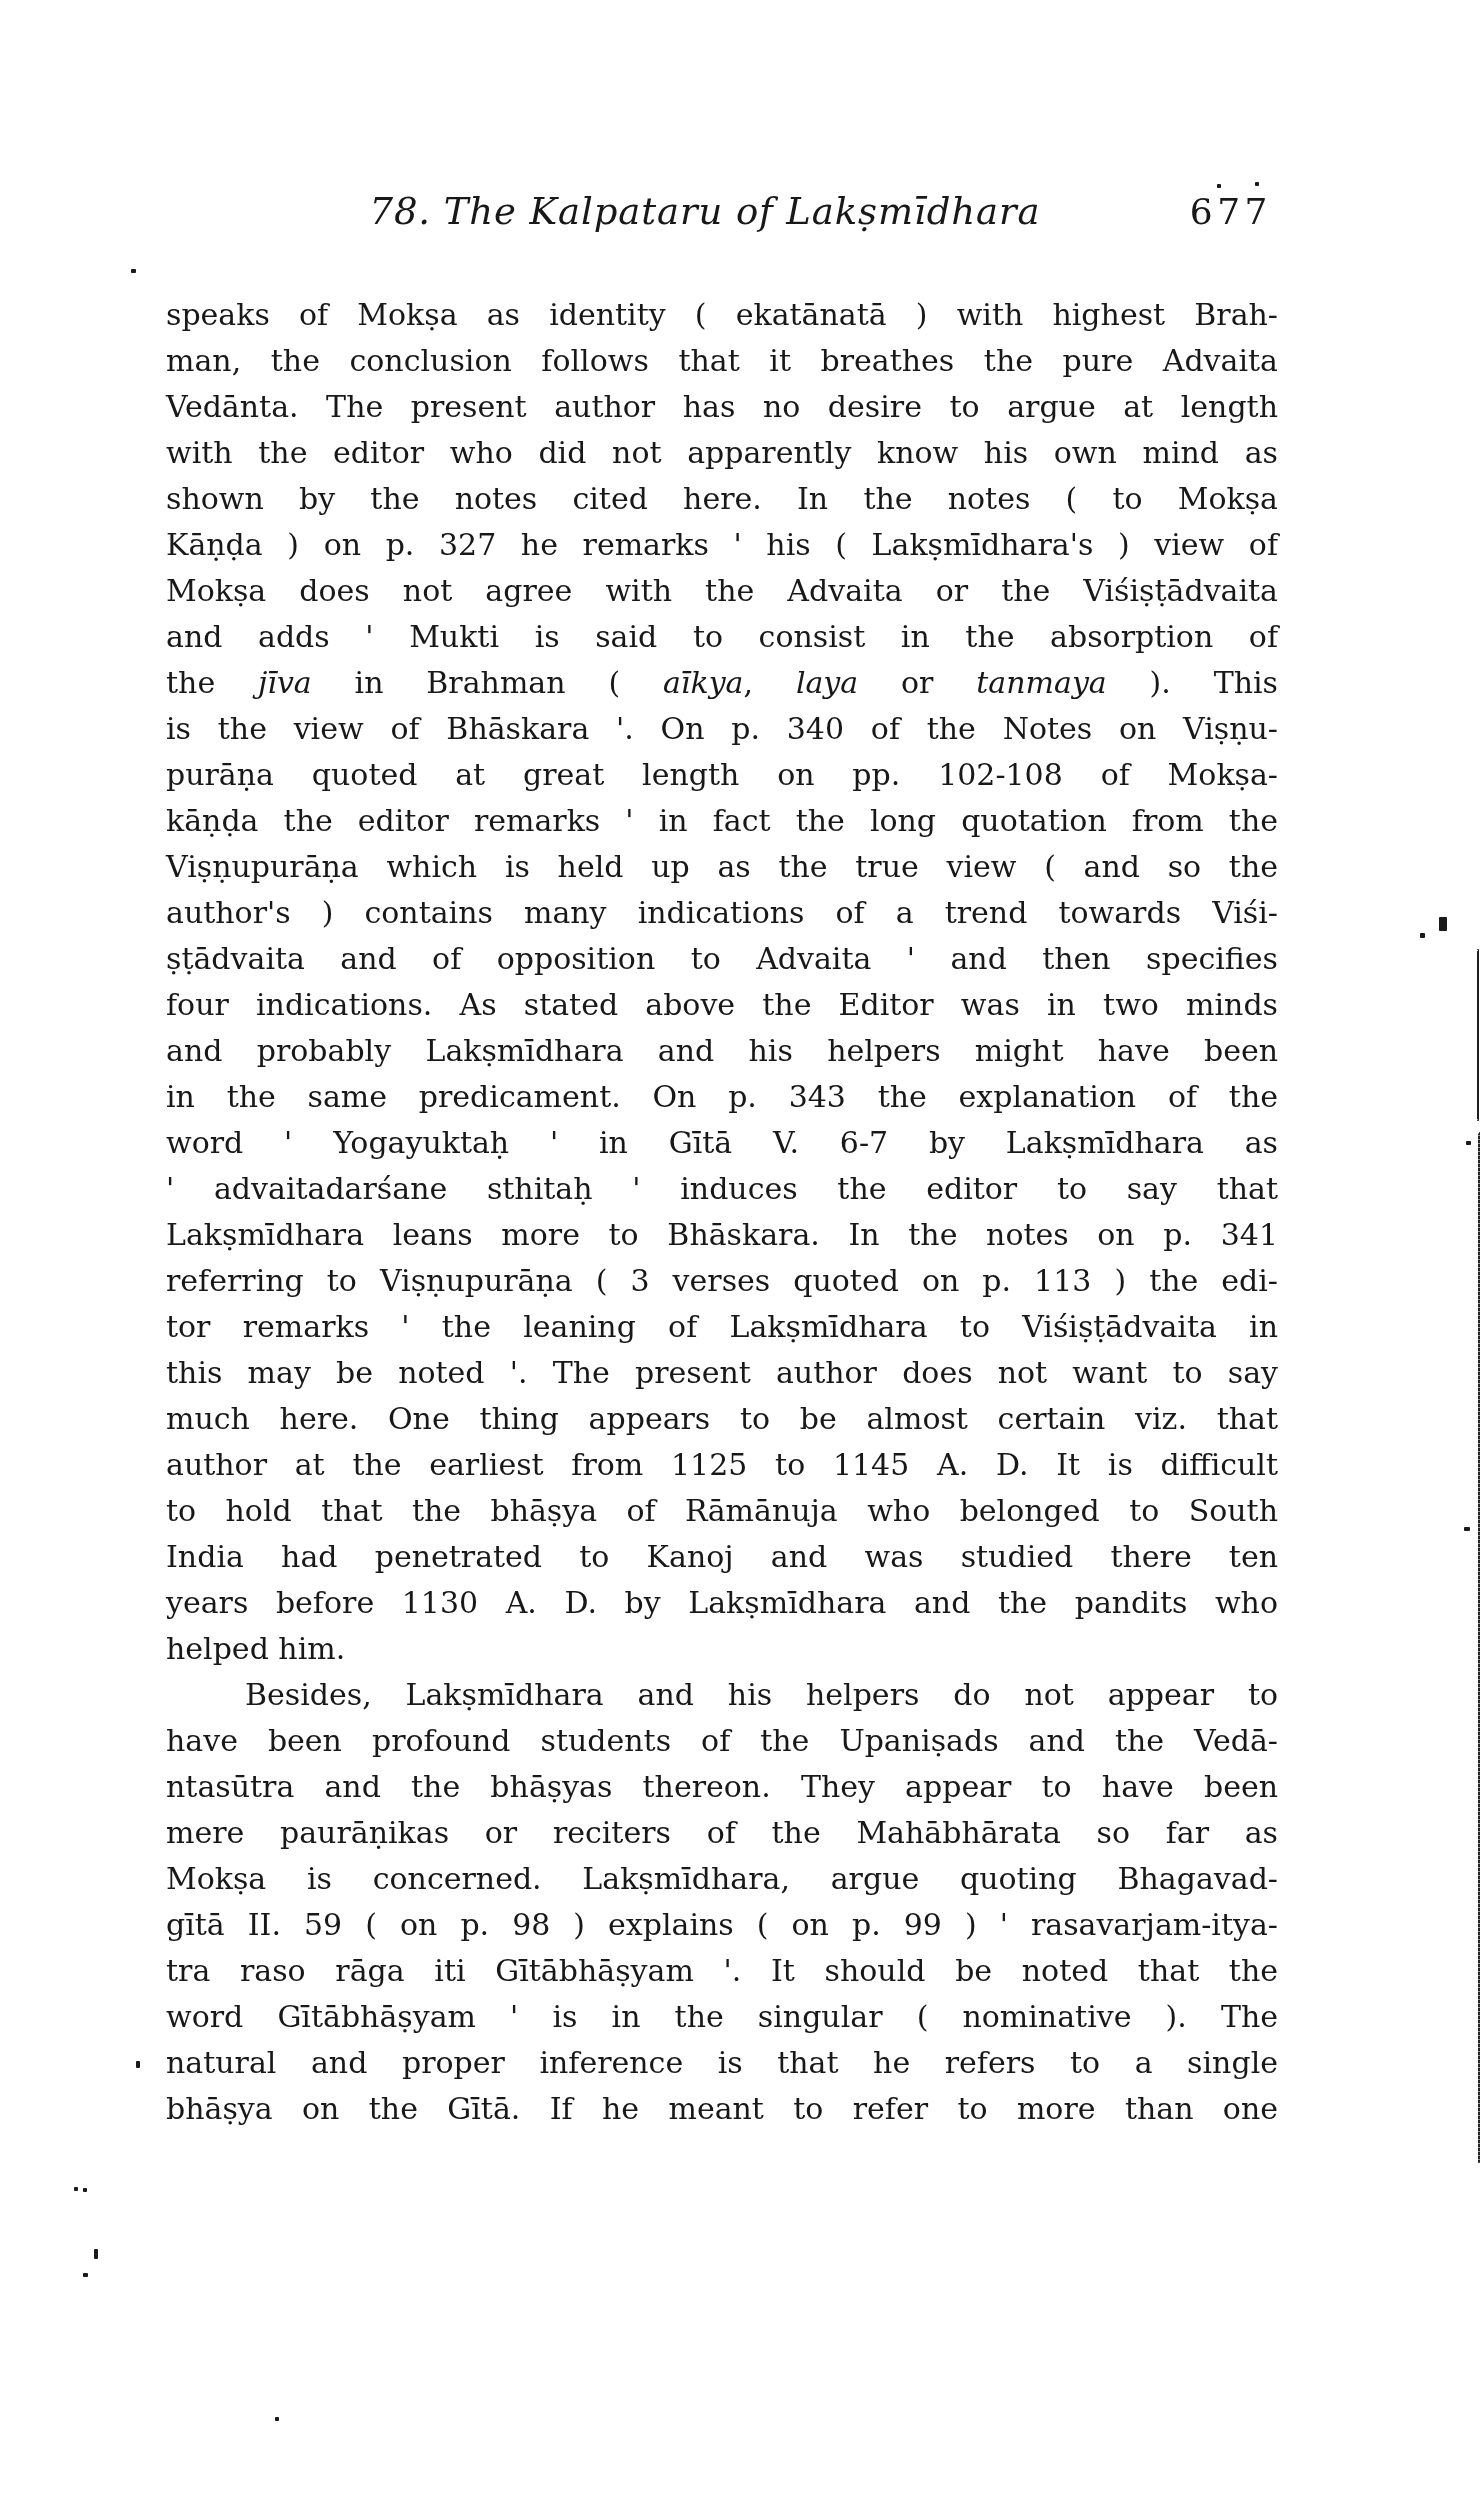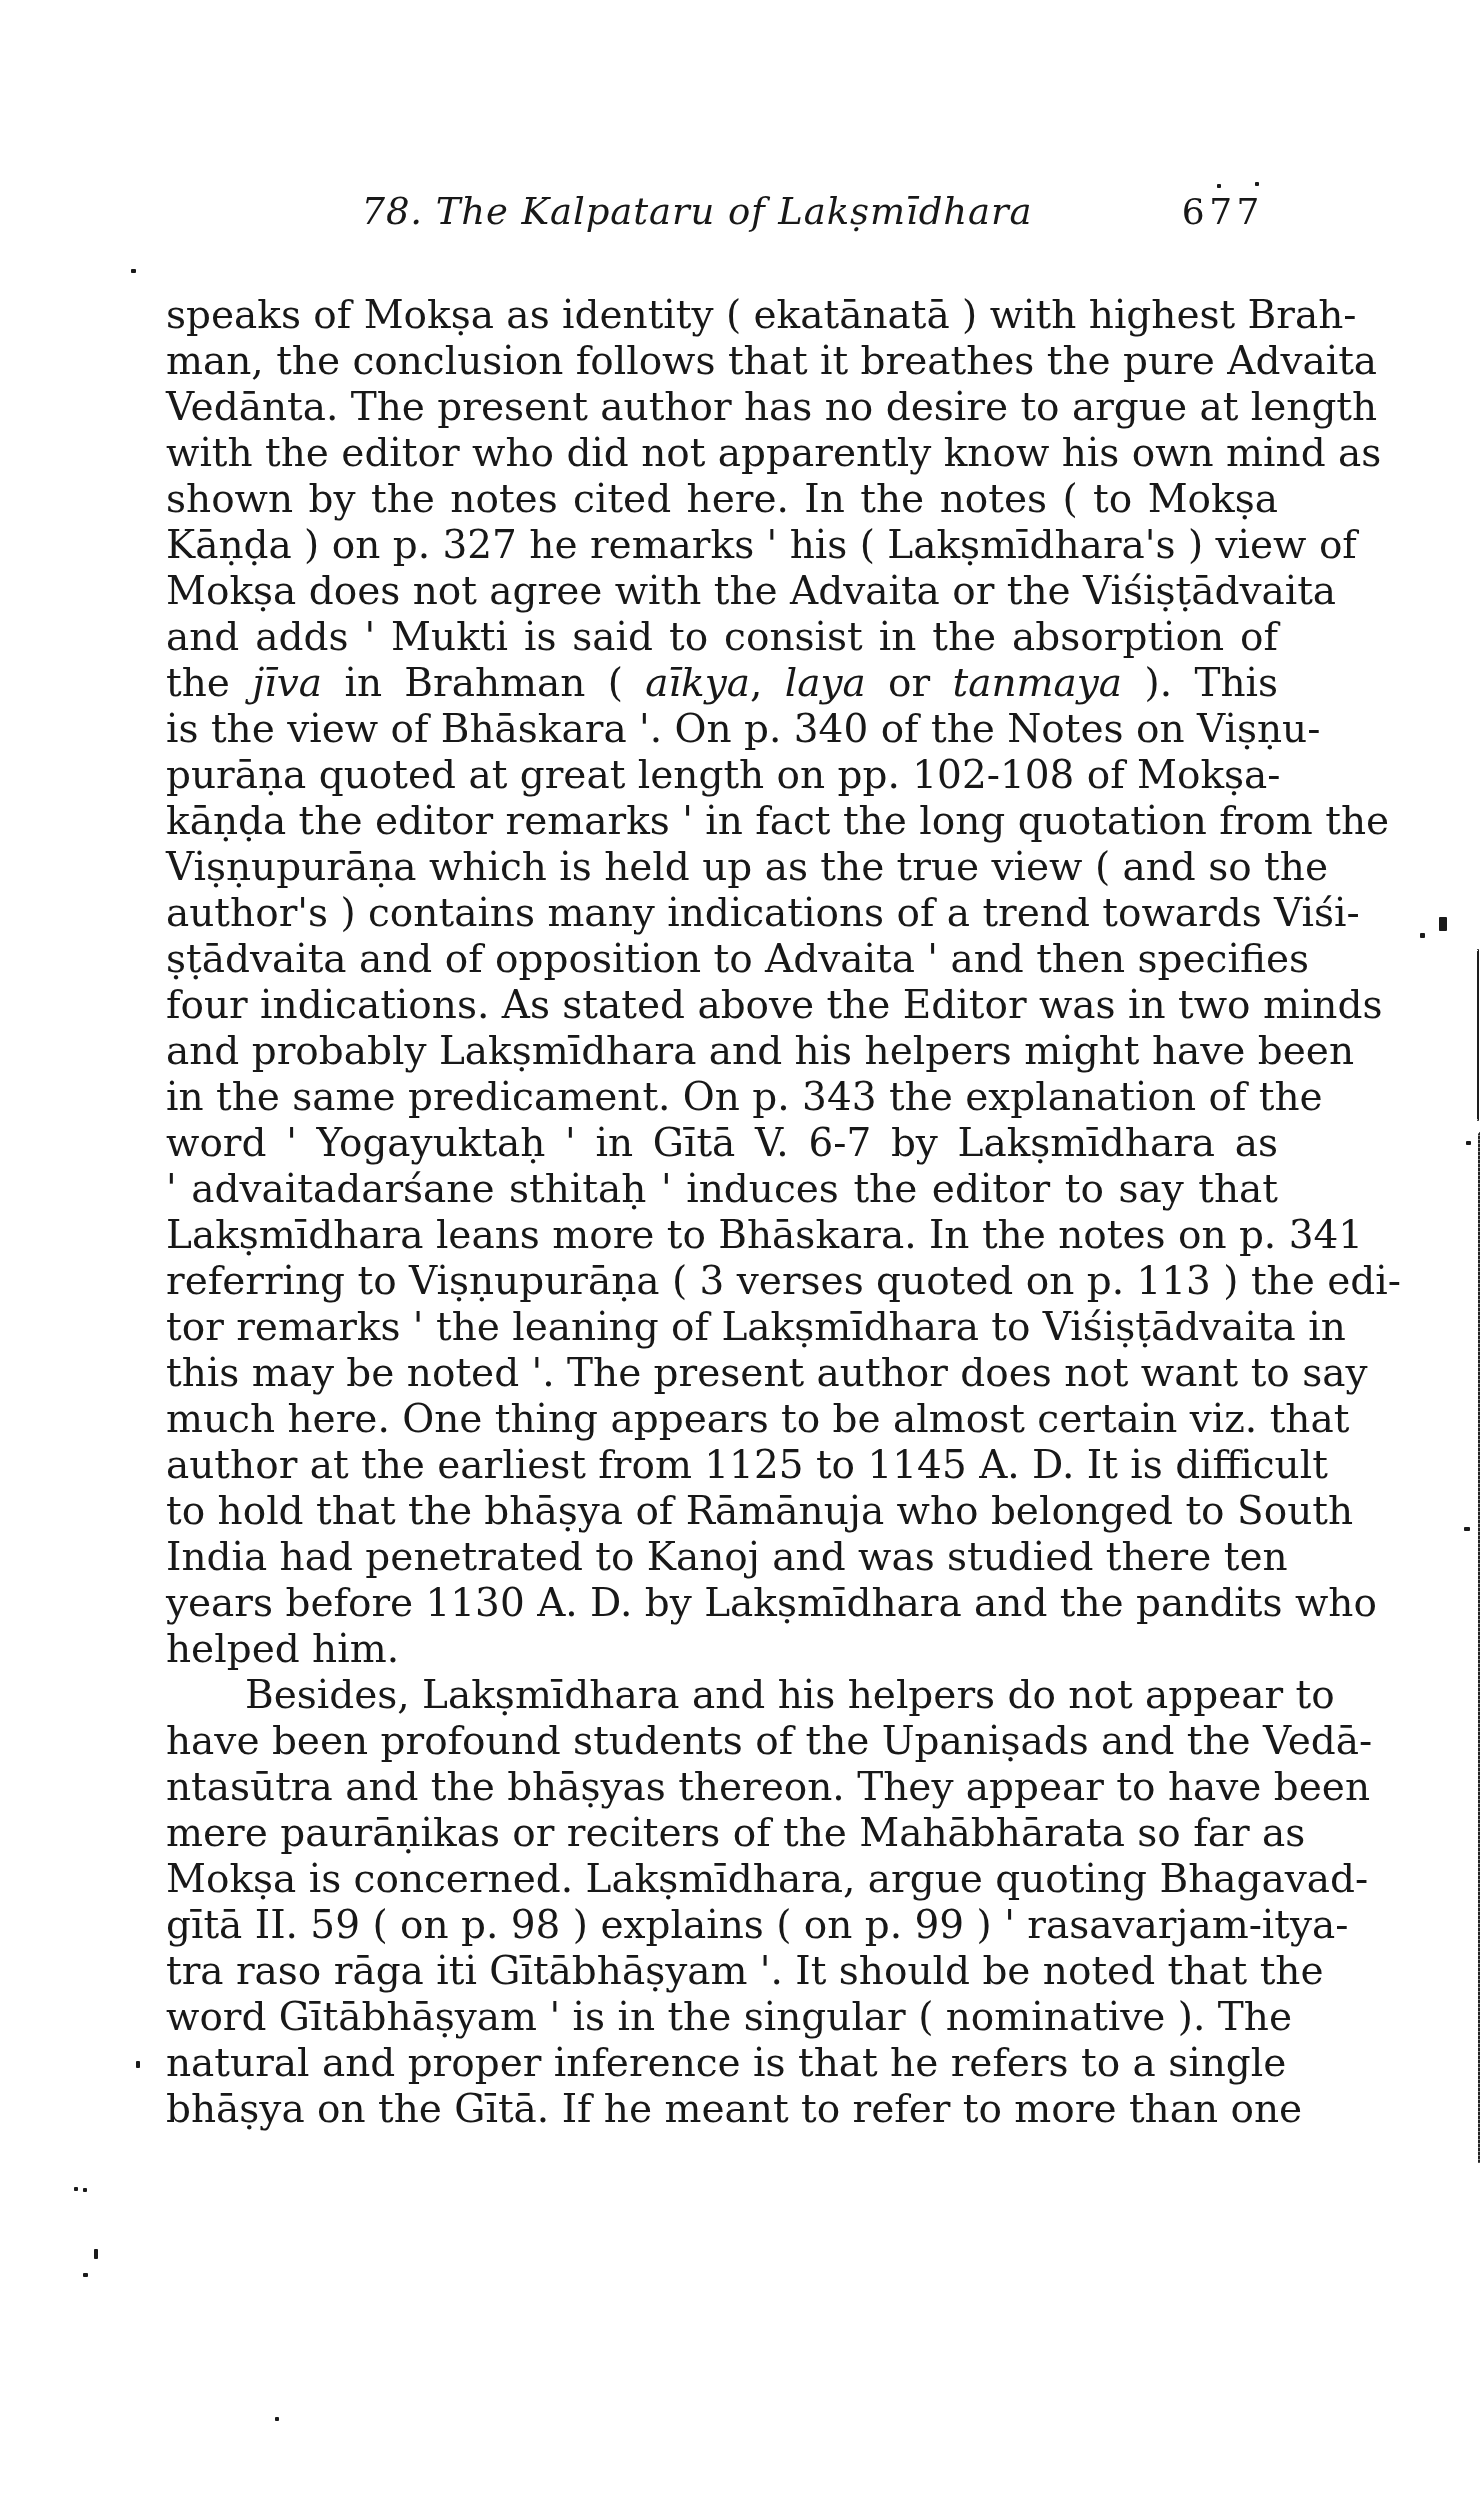--- a/index.html
+++ b/index.html
@@ -4,33 +4,33 @@
 <style>
   html,body { margin:0; padding:0; background:#ffffff; }
   .page {
     position:relative;
     width:1483px; height:2500px;
     background:#ffffff;
     font-family:"DejaVu Serif","Liberation Serif",serif;
     color:#181818;
     overflow:hidden;
   }
-  .header { position:absolute; top:190px; left:168px; width:1112px; height:54px; }
+  .header { position:absolute; top:190px; left:176px; width:1112px; height:54px; }
   .chapter-title {
     position:absolute; left:188px; width:682px; top:0;
     text-align:center; font-style:italic;
     font-size:37px; letter-spacing:0.9px; white-space:nowrap;
   }
   .page-number {
     position:absolute; right:16px; top:0.9px;
     font-size:36px; letter-spacing:4.5px;
   }
   .body-text {
     position:absolute; top:292px; left:166px; width:1112px;
-    font-size:39px; line-height:46px;
+    font-size:30px; line-height:46px;
   }
   .paragraph + .paragraph { }
   .line {
     text-align:justify; text-align-last:justify; text-justify:inter-word;
     height:46px; overflow:visible; white-space:nowrap;
   }
   .line i { font-style:italic; }
   .line.indent { text-indent:79px; }
   .line.no-stretch { text-align-last:left; }
   .artifact { position:absolute; background:#1a1a1a; border-radius:0.9px; }

